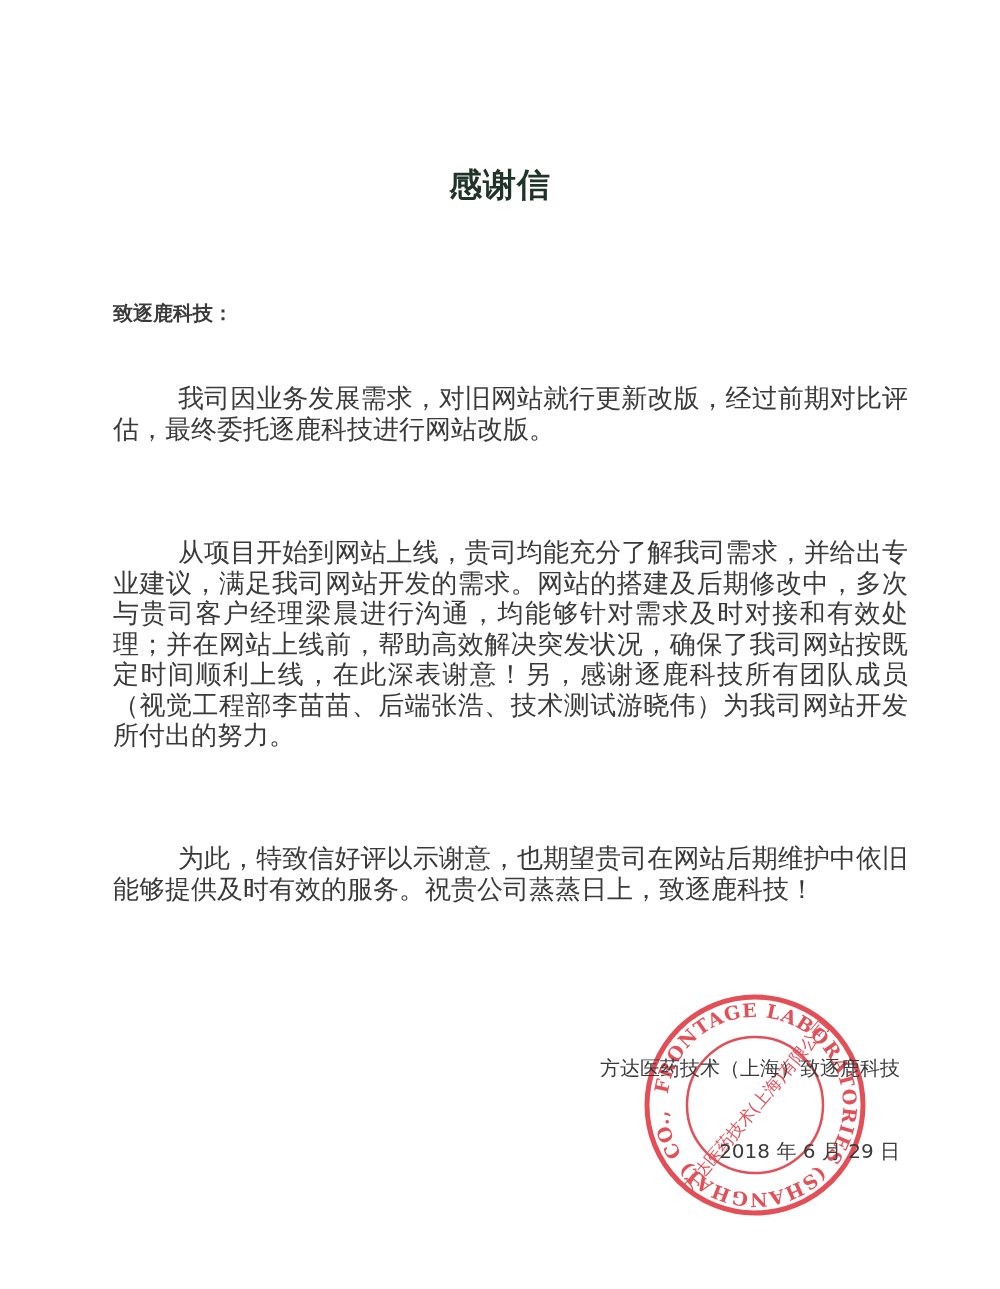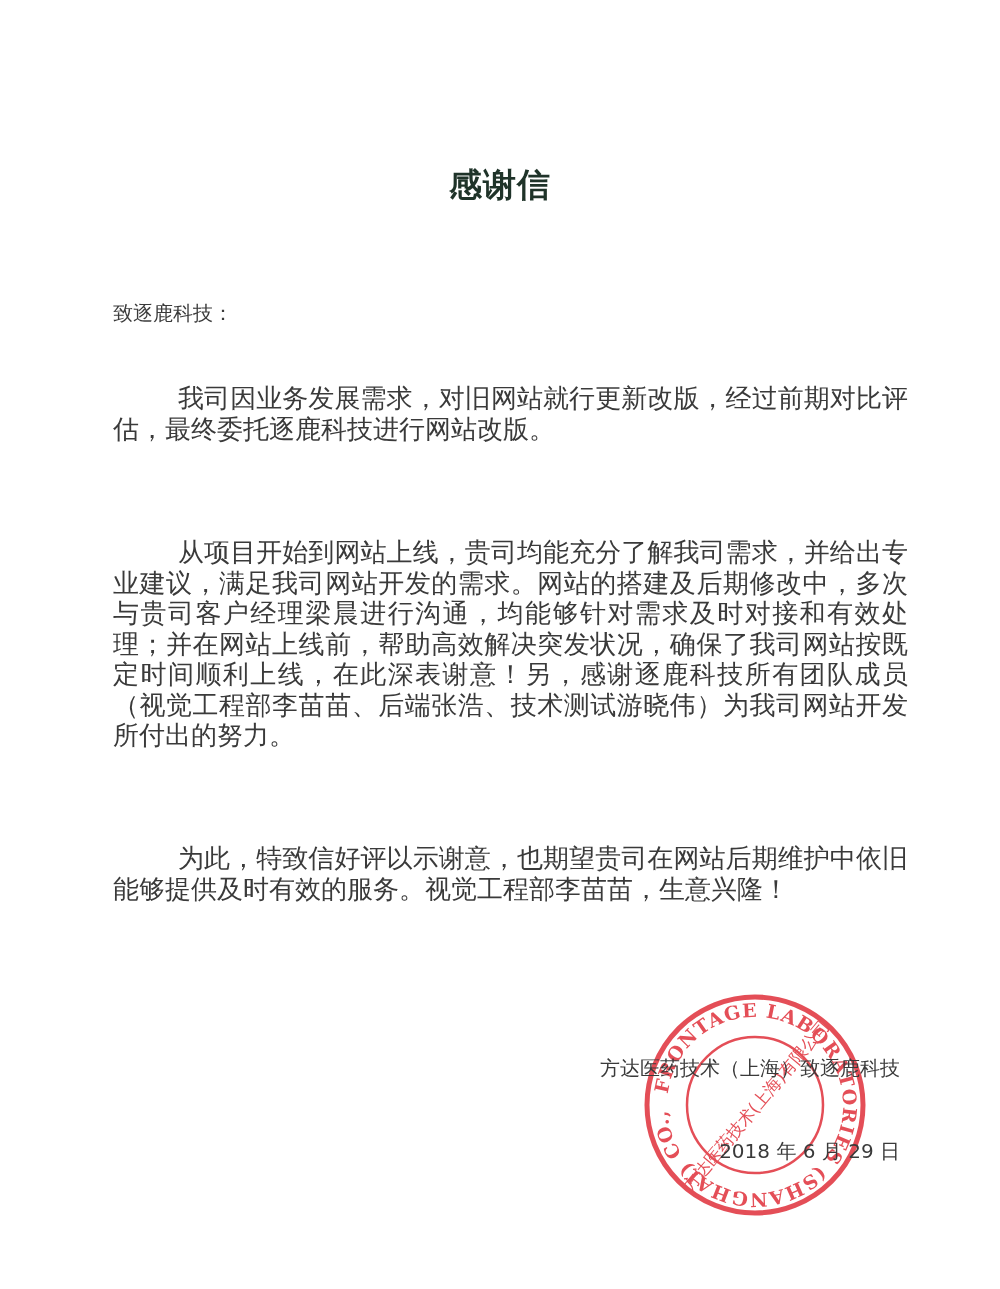--- a/index.html
+++ b/index.html
@@ -1,20 +1,20 @@
 <!DOCTYPE html>
 <html><head>
 <meta charset="utf-8">
 <style>
   html, body { margin:0; padding:0; }
   body { width:1000px; height:1289px; background:#ffffff; position:relative; overflow:hidden;
          font-family:"DejaVu Serif", "Liberation Serif", serif; color:#3a3a3a; }
   .title { position:absolute; top:163px; left:0; width:1000px; text-align:center;
            font-family:"DejaVu Sans", sans-serif; font-size:33px; font-weight:bold; color:#1f3329; letter-spacing:1px; }
-  .salutation { position:absolute; top:300px; left:113px; font-size:20px; }
+  .salutation { position:absolute; top:300px; left:113px; font-size:20px;font-weight:bold; }
   .para { position:absolute; left:113px; width:795px; font-size:26px; line-height:30.5px; text-align:justify; }
   .para p { margin:0; }
   .p1 { top:383px; }
   .p2 { top:537px; }
   .p3 { top:843px; }
   .indent { text-indent:2.5em; }
   .sign-company { position:absolute; top:1055px; right:100px; font-size:20px; }
   .sign-date { position:absolute; top:1110px; right:100px; font-size:20px; font-family:"DejaVu Sans", sans-serif;margin-top:28px; }
   .seal { position:absolute; left:640px; top:990px; width:230px; height:230px; opacity:0.85; }
 </style>
@@ -25,21 +25,21 @@
   <div class="title">感谢信</div>
   <div class="salutation">致逐鹿科技：</div>
 
   <div class="para p1">
     <p class="indent">我司因业务发展需求，对旧网站就行更新改版，经过前期对比评估，最终委托逐鹿科技进行网站改版。</p>
   </div>
   <div class="para p2">
     <p class="indent">从项目开始到网站上线，贵司均能充分了解我司需求，并给出专业建议，满足我司网站开发的需求。网站的搭建及后期修改中，多次与贵司客户经理梁晨进行沟通，均能够针对需求及时对接和有效处理；并在网站上线前，帮助高效解决突发状况，确保了我司网站按既定时间顺利上线，在此深表谢意！另，感谢逐鹿科技所有团队成员（视觉工程部李苗苗、后端张浩、技术测试游晓伟）为我司网站开发所付出的努力。</p>
   </div>
   <div class="para p3">
-    <p class="indent">为此，特致信好评以示谢意，也期望贵司在网站后期维护中依旧能够提供及时有效的服务。视觉工程部李苗苗，生意兴隆！</p>
+    <p class="indent">为此，特致信好评以示谢意，也期望贵司在网站后期维护中依旧能够提供及时有效的服务。祝贵公司蒸蒸日上，致逐鹿科技！</p>
   </div>
 
   <svg class="seal" viewBox="0 0 230 230">
     <defs>
       <path id="sealArc" d="M 115 115 m -88 0 a 88 88 0 1 1 176 0 a 88 88 0 1 1 -176 0"></path>
     </defs>
     <circle cx="115" cy="115" r="108" fill="none" stroke="#e0303a" stroke-width="5"></circle>
     <circle cx="115" cy="115" r="68" fill="none" stroke="#e0303a" stroke-width="2.5"></circle>
     <text font-family="DejaVu Serif, serif" font-size="19" font-weight="bold" fill="#e0303a" letter-spacing="1">
       <textPath href="#sealArc" startOffset="2%">FRONTAGE LABORATORIES (SHANGHAI) CO.,LTD.</textPath>

